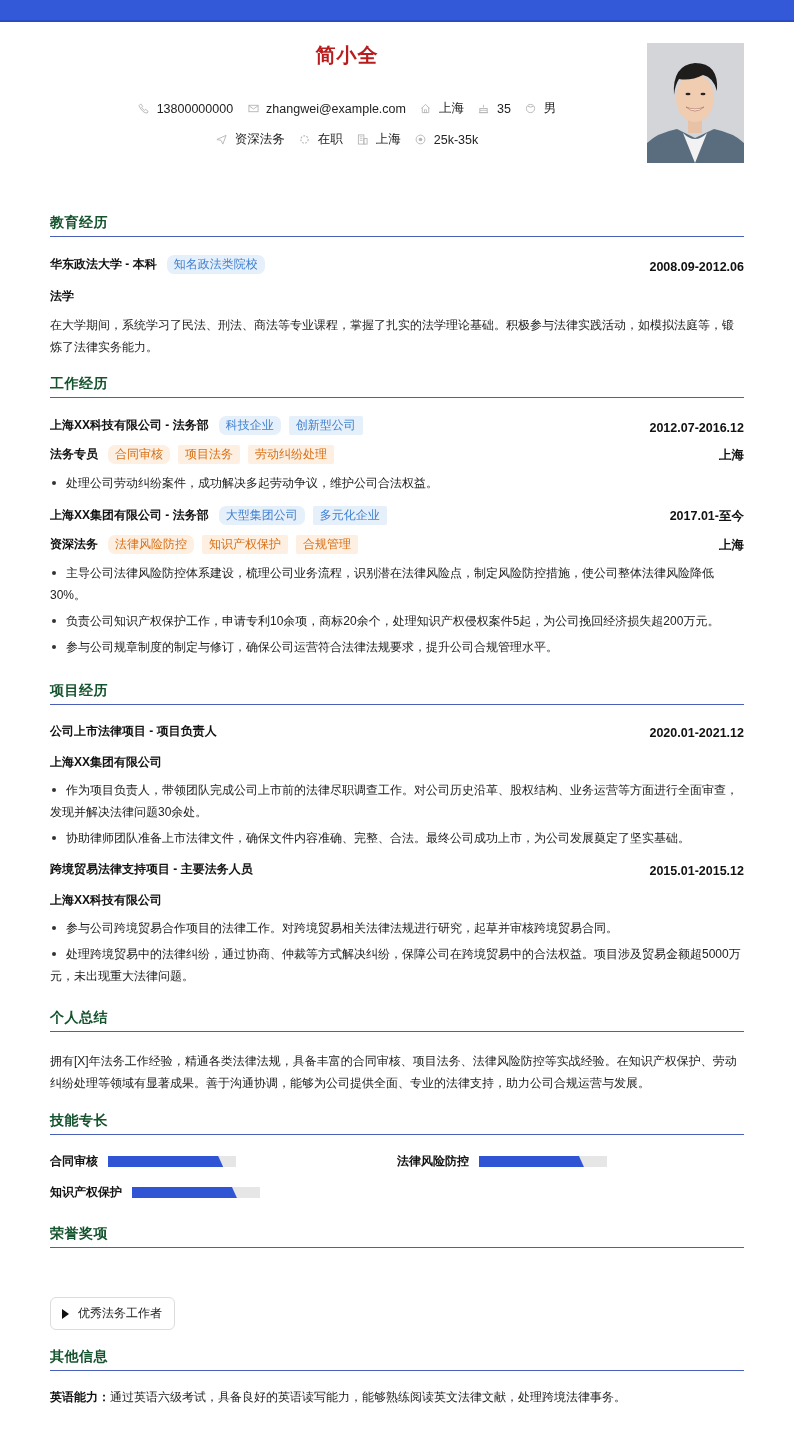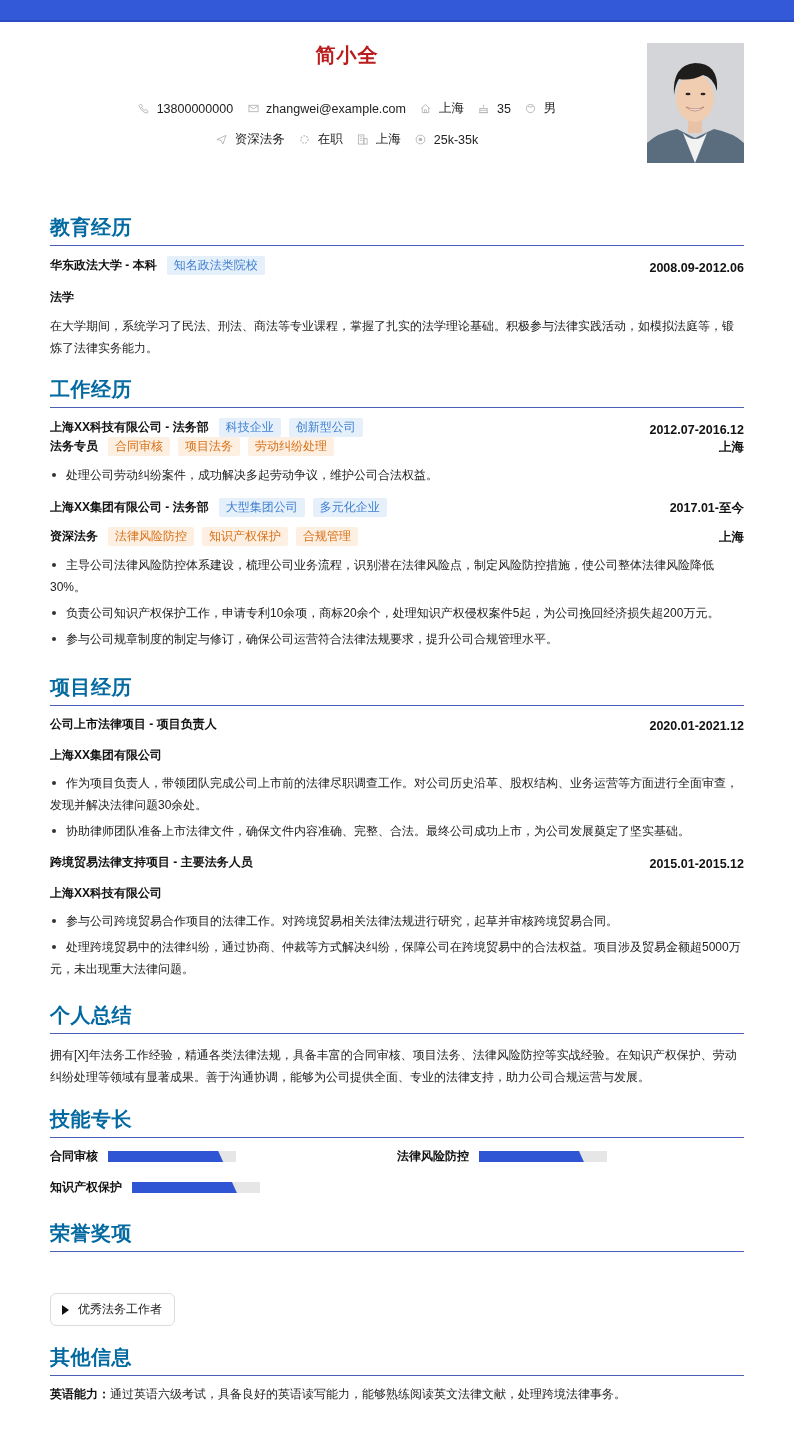--- a/index.html
+++ b/index.html
@@ -12,28 +12,28 @@
   .info-row { position: absolute; left: 0; width: 594px; display: flex; justify-content: center; align-items: center; font-size: 12.5px; color: #222; }
   .info-row.r1 { top: 78px; }
   .info-row.r2 { top: 109px; }
   .info-item { display: inline-flex; align-items: center; margin: 0 7px; }
   .info-item .ico { width: 12px; height: 12px; margin-right: 7px; color: #b5b5b5; display: inline-flex; align-items: center; justify-content: center; }
   .info-item .ico svg { width: 11px; height: 11px; }
   .photo { position: absolute; top: 21px; right: 0; width: 97px; height: 120px; background: linear-gradient(180deg, #d8dadd 0%, #cfd2d6 60%, #c7cacf 100%); overflow: hidden; }
   .photo svg { width: 100%; height: 100%; display: block; }
 
   .section { margin-top: 0; }
-  .sec-title { font-size: 20px; font-weight: bold; color: #0369a1; padding-bottom: 4px; border-bottom: 1.5px solid #4a5fb8; margin-bottom: 10px; letter-spacing: 0.5px; }
+  .sec-title { font-size: 14px; font-weight: bold; color: #14532d; padding-bottom: 4px; border-bottom: 1.5px solid #4a5fb8; margin-bottom: 18px; letter-spacing: 0.5px; }
   .row { display: flex; justify-content: space-between; align-items: flex-end; font-size: 12px; gap: 16px; }
   .row .left { display: flex; align-items: center; font-weight: bold; color: #111; }
   .row .right { font-weight: bold; color: #111; font-size: 12.5px; }
   .tag { display: inline-block; font-weight: normal; font-size: 12px; padding: 1px 7px; margin-left: 8px; border-radius: 2px; }
   .tag.blue { background: #e5f0fb; color: #3f7fd0; }
   .tag.orange { background: #fdf0e3; color: #d86f15; }
-  .row .left .title-text + .tag { margin-left: 10px; }
+  .row .left .title-text + .tag { margin-left: 10px; border-radius: 7px; }
   .sub { font-weight: bold; color: #111; font-size: 12px; margin-top: 14px; }
   .para { font-size: 12px; line-height: 22px; color: #222; margin-top: 8px; }
   ul.bullets { list-style: none; margin-top: 8px; }
   ul.bullets li { position: relative; padding-left: 16px; font-size: 12px; line-height: 22px; color: #222; margin-bottom: 4px; }
   ul.bullets li::before { content: ""; position: absolute; left: 2px; top: 9px; width: 4px; height: 4px; border-radius: 50%; background: #333; }
   ul.bullets li.wrap { padding-left: 0; text-indent: 16px; }
   ul.bullets li.wrap::before { left: 2px; }
 
   .skills { display: flex; flex-wrap: wrap; row-gap: 14px; }
   .skill { width: 50%; display: flex; align-items: center; font-size: 12px; font-weight: bold; color: #111; }
@@ -173,21 +173,21 @@
 
     <div>
       <div class="row">
         <div class="left">
           <span class="title-text">上海XX科技有限公司 - 法务部</span>
           <span class="tag blue">科技企业</span>
           <span class="tag blue">创新型公司</span>
         </div>
         <div class="right">2012.07-2016.12</div>
       </div>
-      <div class="row" style="">
+      <div class="row" style="margin-top:10px;">
         <div class="left">
           <span class="title-text">法务专员</span>
           <span class="tag orange">合同审核</span>
           <span class="tag orange">项目法务</span>
           <span class="tag orange">劳动纠纷处理</span>
         </div>
         <div class="right">上海</div>
       </div>
       <ul class="bullets">
         <li>处理公司劳动纠纷案件，成功解决多起劳动争议，维护公司合法权益。</li>

